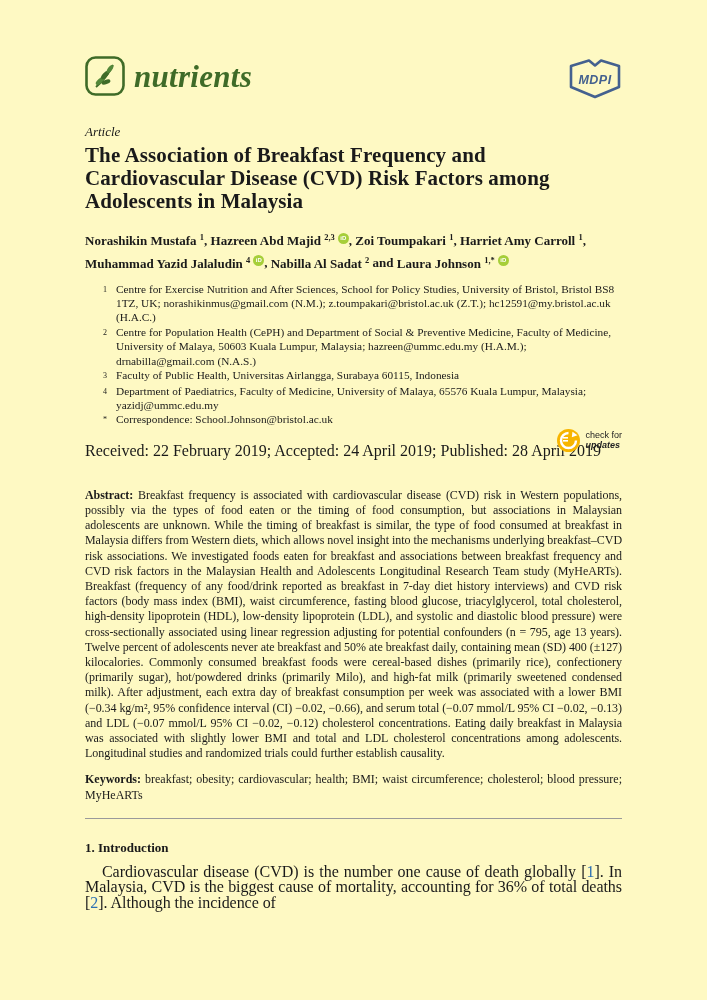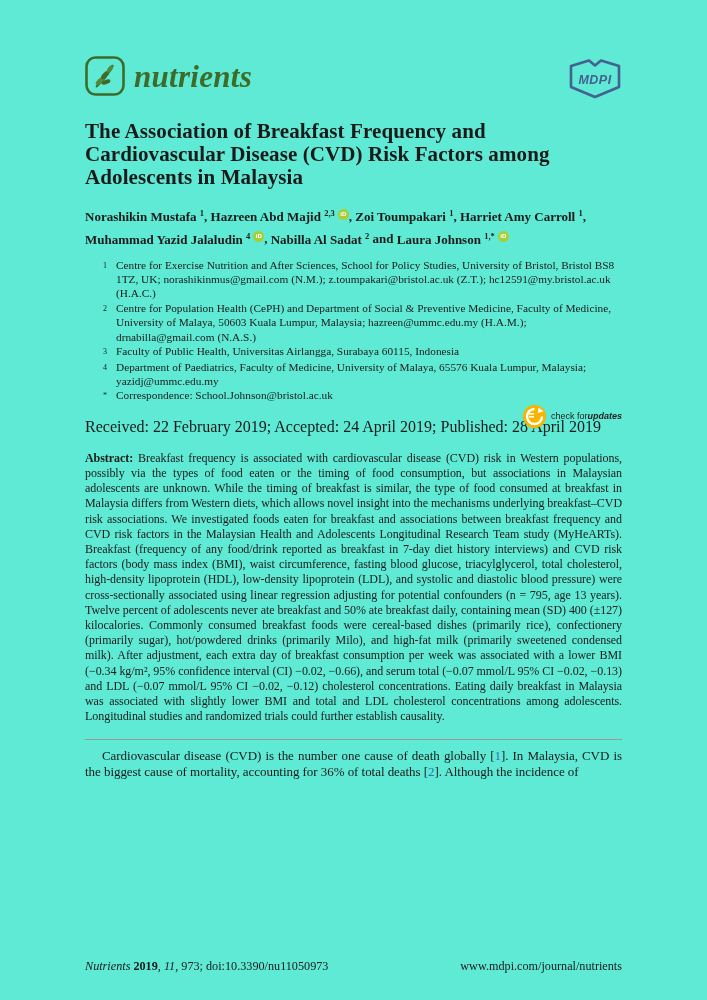--- a/index.html
+++ b/index.html
@@ -1,55 +1,55 @@
 <!DOCTYPE html>
 <html><head>
 <meta charset="utf-8">
 <style>
   html,body{margin:0;padding:0;background:#e8e8e8;}
   .page{
     position:relative;
     width:707px;height:1000px;
     margin:0 auto;
-    background:#5eead4;
+    background:#fef9c3;
     overflow:hidden;
     font-family:"Liberation Serif", serif;
     color:#1a1a1a;
   }
   .content{padding:0 85px;}
   
   .header-row{display:flex;justify-content:space-between;align-items:flex-start;margin:56px 85px 0 85px;}
   .nutrients-logo{display:flex;align-items:center;gap:9px;cursor:pointer;}
   .wordmark{font-size:31px;font-weight:bold;font-style:italic;color:#3f6b28;letter-spacing:.3px;line-height:1;}
   .mdpi-logo{margin-top:2px;cursor:pointer;}
   
   .article-type{margin-top:20px;font-style:italic;font-size:13px;}
-  .title{margin-top:16px;font-size:21px;font-weight:bold;line-height:23px;letter-spacing:.1px;}
+  .title{margin-top:4px;font-size:21px;font-weight:bold;line-height:23px;letter-spacing:.1px;}
   .authors{margin-top:15px;font-size:13px;font-weight:bold;line-height:19px;}
   .authors sup{font-size:8.5px;font-weight:bold;}
   .orcid{display:inline-block;width:11px;height:11px;background:#a6ce39;border-radius:50%;
     color:#fff;font-family:"Liberation Sans",sans-serif;font-size:6px;font-weight:bold;
     line-height:11px;text-align:center;vertical-align:super;margin-left:3px;cursor:pointer;}
   .affils{margin-top:9px;font-size:11.3px;line-height:14.4px;}
   .affil{display:flex;padding-left:18px;}
   .affil-num{width:13px;flex-shrink:0;font-size:8px;padding-top:1px;}
   .affil-text{flex:1;}
   
   .dates-row{position:relative;margin-top:14px;}
   .dates{font-size:16px;}
   .check-badge{position:absolute;right:0;top:-13px;display:flex;align-items:center;gap:5px;cursor:pointer;}
-  .check-text{font-family:"Liberation Sans",sans-serif;font-size:9px;line-height:10.5px;color:#222;display:flex;flex-direction:row;}
+  .check-text{font-family:"Liberation Sans",sans-serif;font-size:9px;line-height:10.5px;color:#222;display:flex;flex-direction:column;}
   .check-text span:last-child{font-weight:bold;font-style:italic;}
   
-  .abstract{margin-top:15px;font-size:12px;line-height:15.2px;text-align:justify;letter-spacing:-.05px;}
+  .abstract{margin-top:28px;font-size:12px;line-height:15.2px;text-align:justify;letter-spacing:-.05px;}
   .lbl{font-weight:bold;}
   .keywords{margin-top:11px;font-size:12px;line-height:15.2px;text-align:justify;}
   .rule{border:none;border-top:1px solid #9a9a9a;margin:15px 85px 0 85px;}
   .section-heading{margin-top:21px;font-size:13px;font-weight:bold;}
-  .body-para{margin-top:8px;font-size:13px;line-height:15.4px;text-align:justify;text-indent:17px;letter-spacing:-.05px;}
+  .body-para{margin-top:8px;font-size:16px;line-height:15.4px;text-align:justify;text-indent:17px;letter-spacing:-.05px;}
   .link{color:#2d70b3;cursor:pointer;}
   .italic{font-style:italic;}
   .bold{font-weight:bold;}
   
   .footer{position:absolute;left:85px;right:85px;bottom:26px;display:flex;justify-content:space-between;font-size:12.2px;}
 </style>
 </head>
 <body>
 
 <div class="page">
@@ -70,20 +70,21 @@
     </div>
     <div class="mdpi-logo">
       <svg width="54" height="42" viewBox="0 0 54 42">
         <path d="M3 8 L21 2.5 L27 7.5 L33 2.5 L51 8 L51 29 L27 39 L3 29 Z" fill="none" stroke="#44618f" stroke-width="2.6" stroke-linejoin="round"></path>
         <text x="27" y="25.5" text-anchor="middle" font-family="Liberation Sans, sans-serif" font-size="12.5" font-style="italic" font-weight="bold" fill="#44618f" letter-spacing="0.5">MDPI</text>
       </svg>
     </div>
   </div>
 
   <div class="content">
+    <div class="article-type">Article</div>
     <div class="title">The Association of Breakfast Frequency and Cardiovascular Disease (CVD) Risk Factors among Adolescents in Malaysia</div>
 
     <div class="authors"><span>Norashikin Mustafa <sup>1</sup></span>, <span>Hazreen Abd Majid <sup>2,3</sup><span class="orcid">iD</span></span>, <span>Zoi Toumpakari <sup>1</sup></span>, <span>Harriet Amy Carroll <sup>1</sup></span>, <span>Muhammad Yazid Jalaludin <sup>4</sup><span class="orcid">iD</span></span>, <span>Nabilla Al Sadat <sup>2</sup></span> and <span>Laura Johnson <sup>1,*</sup><span class="orcid">iD</span></span></div>
 
     <div class="affils">
         <div class="affil">
           <span class="affil-num">1</span>
           <span class="affil-text">Centre for Exercise Nutrition and After Sciences, School for Policy Studies, University of Bristol, Bristol BS8 1TZ, UK; norashikinmus@gmail.com (N.M.); z.toumpakari@bristol.ac.uk (Z.T.); hc12591@my.bristol.ac.uk (H.A.C.)</span>
         </div>
         <div class="affil">
@@ -121,25 +122,26 @@
           <span>updates</span>
         </span>
       </div>
     </div>
 
     <div class="abstract">
       <span class="lbl">Abstract:</span>
       <span>Breakfast frequency is associated with cardiovascular disease (CVD) risk in Western populations, possibly via the types of food eaten or the timing of food consumption, but associations in Malaysian adolescents are unknown. While the timing of breakfast is similar, the type of food consumed at breakfast in Malaysia differs from Western diets, which allows novel insight into the mechanisms underlying breakfast–CVD risk associations. We investigated foods eaten for breakfast and associations between breakfast frequency and CVD risk factors in the Malaysian Health and Adolescents Longitudinal Research Team study (MyHeARTs). Breakfast (frequency of any food/drink reported as breakfast in 7-day diet history interviews) and CVD risk factors (body mass index (BMI), waist circumference, fasting blood glucose, triacylglycerol, total cholesterol, high-density lipoprotein (HDL), low-density lipoprotein (LDL), and systolic and diastolic blood pressure) were cross-sectionally associated using linear regression adjusting for potential confounders (n = 795, age 13 years). Twelve percent of adolescents never ate breakfast and 50% ate breakfast daily, containing mean (SD) 400 (±127) kilocalories. Commonly consumed breakfast foods were cereal-based dishes (primarily rice), confectionery (primarily sugar), hot/powdered drinks (primarily Milo), and high-fat milk (primarily sweetened condensed milk). After adjustment, each extra day of breakfast consumption per week was associated with a lower BMI (−0.34 kg/m², 95% confidence interval (CI) −0.02, −0.66), and serum total (−0.07 mmol/L 95% CI −0.02, −0.13) and LDL (−0.07 mmol/L 95% CI −0.02, −0.12) cholesterol concentrations. Eating daily breakfast in Malaysia was associated with slightly lower BMI and total and LDL cholesterol concentrations among adolescents. Longitudinal studies and randomized trials could further establish causality.</span>
     </div>
 
+    <div class="keywords">
+      <span class="lbl">Keywords:</span>
+      <span>breakfast; obesity; cardiovascular; health; BMI; waist circumference; cholesterol; blood pressure; MyHeARTs</span>
+    </div>
 
     <hr class="rule" style="margin-left:0;margin-right:0;">
 
+    <div class="section-heading">1. Introduction</div>
 
     <div class="body-para"><span>Cardiovascular disease (CVD) is the number one cause of death globally [</span><span class="link">1</span><span>]. In Malaysia, CVD is the biggest cause of mortality, accounting for 36% of total deaths [</span><span class="link">2</span><span>]. Although the incidence of</span></div>
   </div>
 
-  <div class="footer">
-    <div><span class="italic">Nutrients </span><span class="bold">2019</span><span>, </span><span class="italic">11</span><span>, 973; doi:10.3390/nu11050973</span></div>
-    <div>www.mdpi.com/journal/nutrients</div>
-  </div>
 
 </div>
 
 </body></html>

